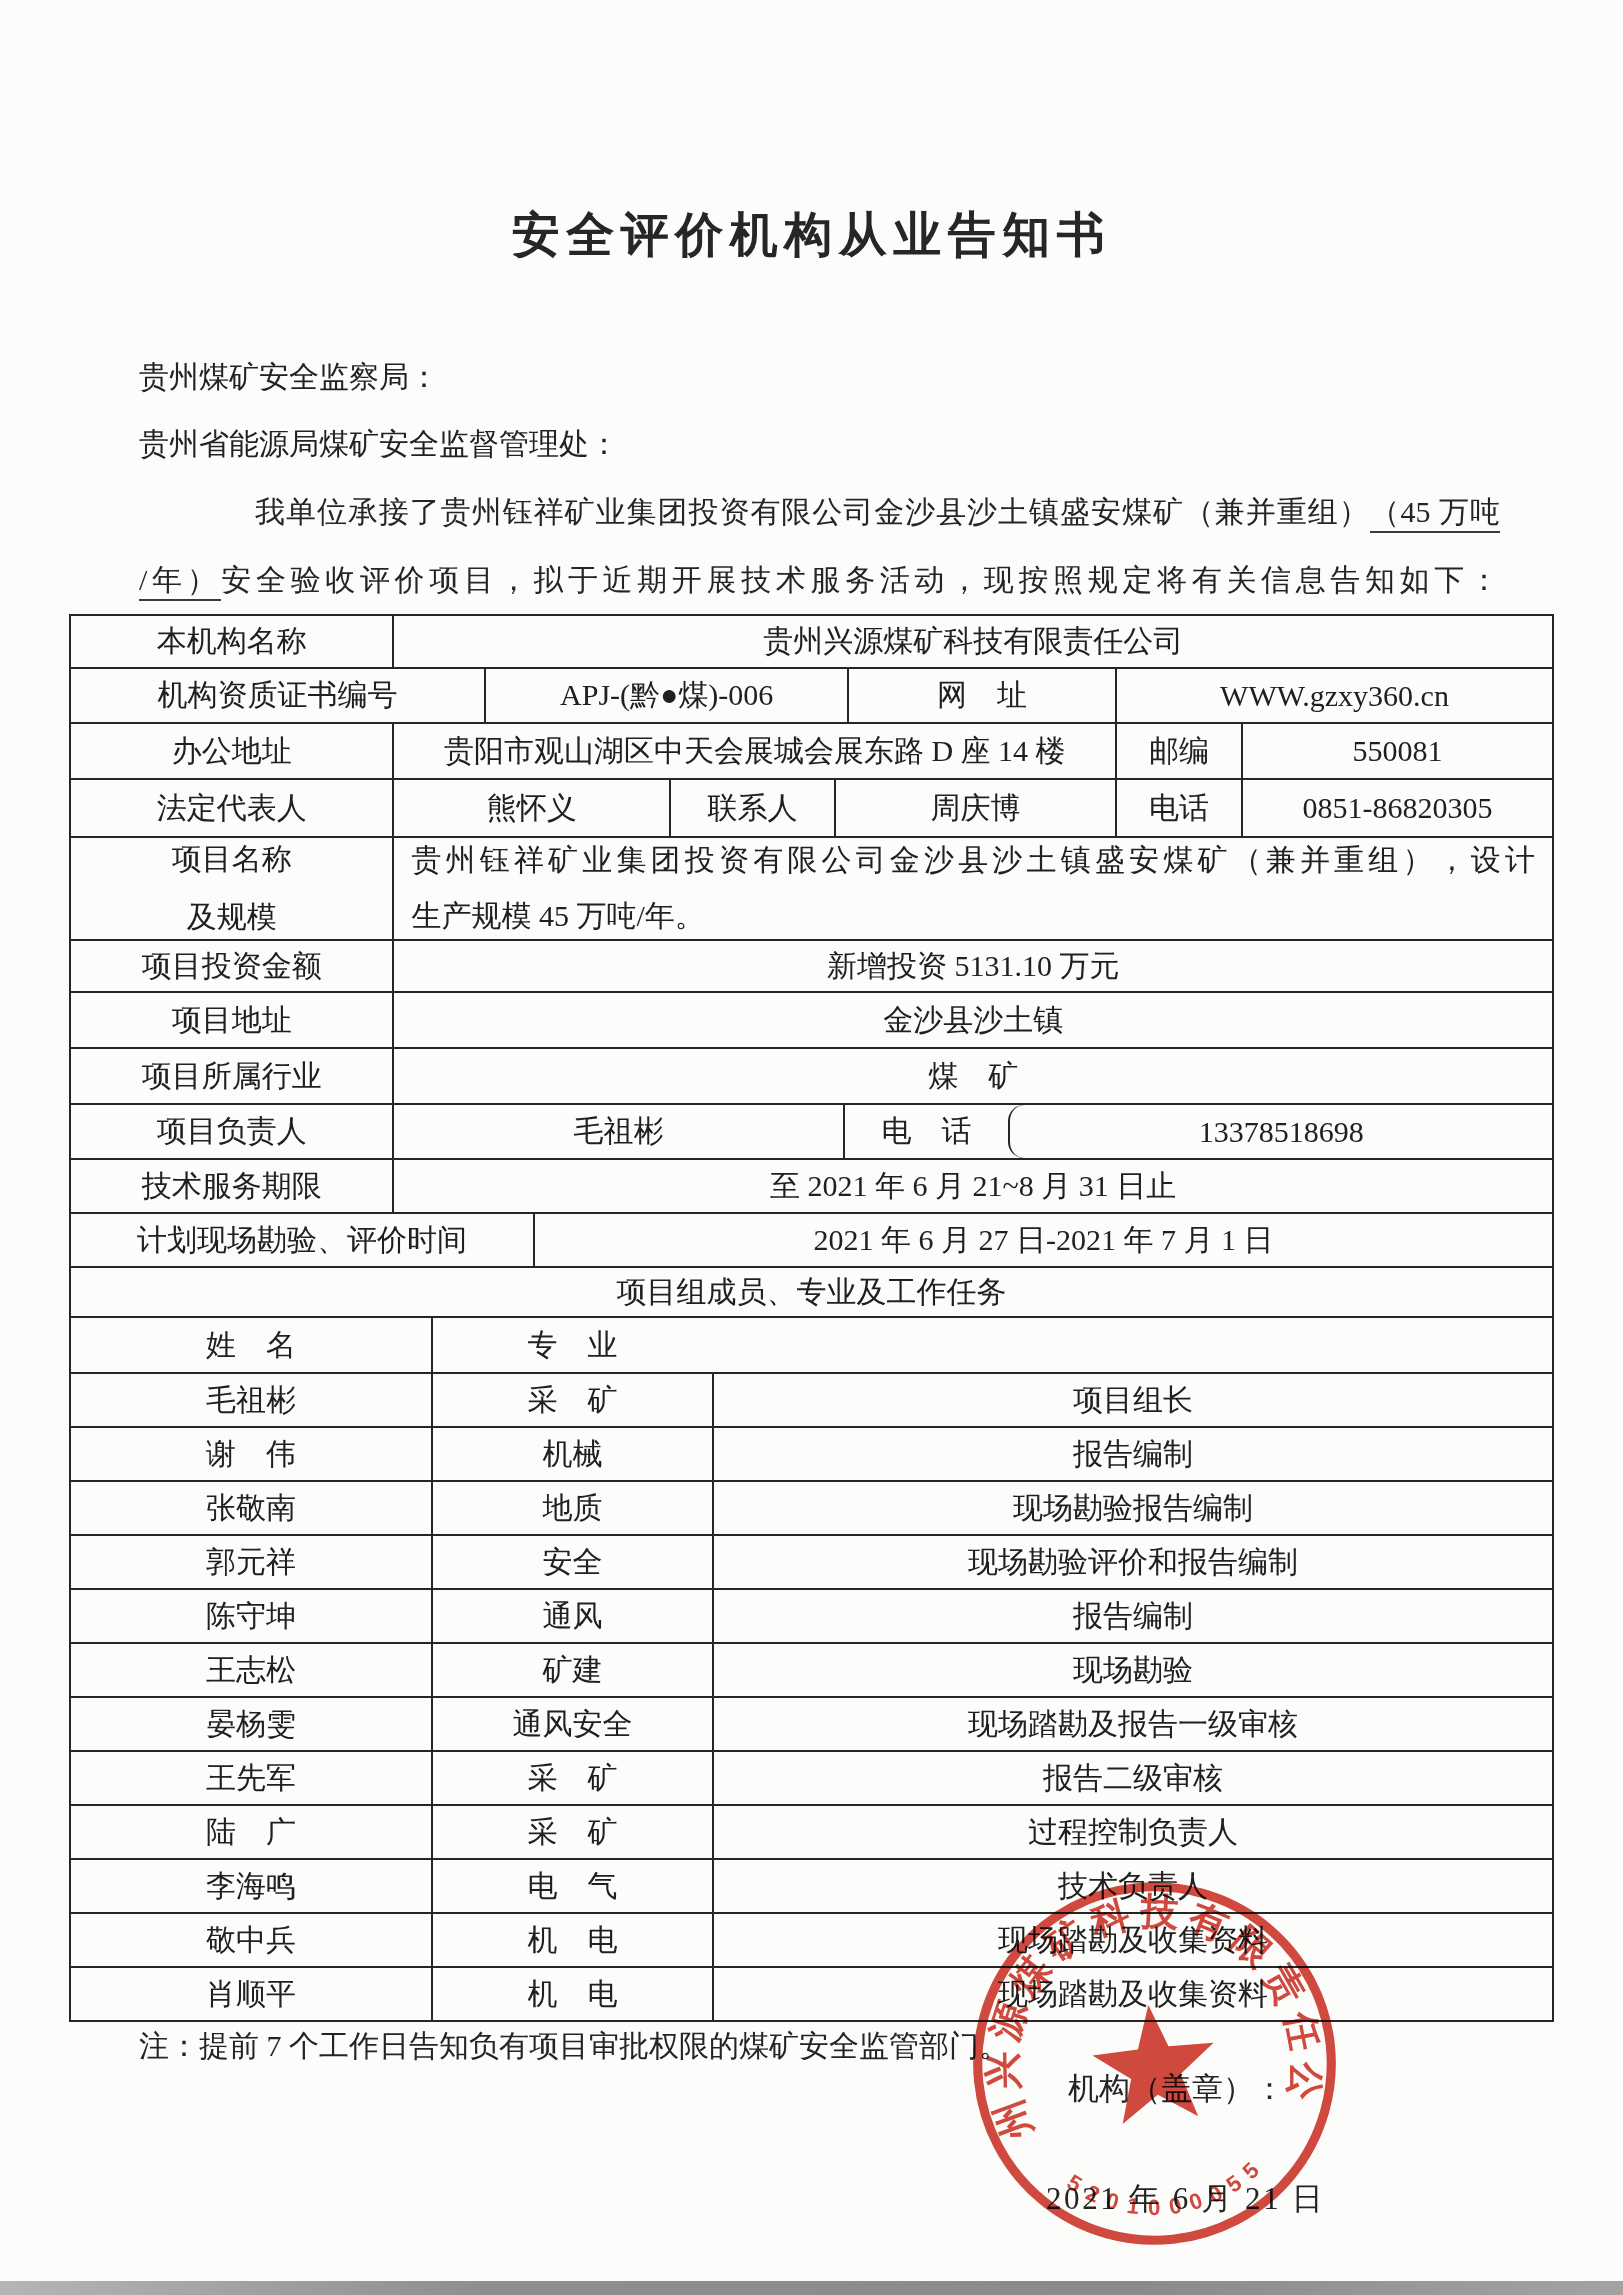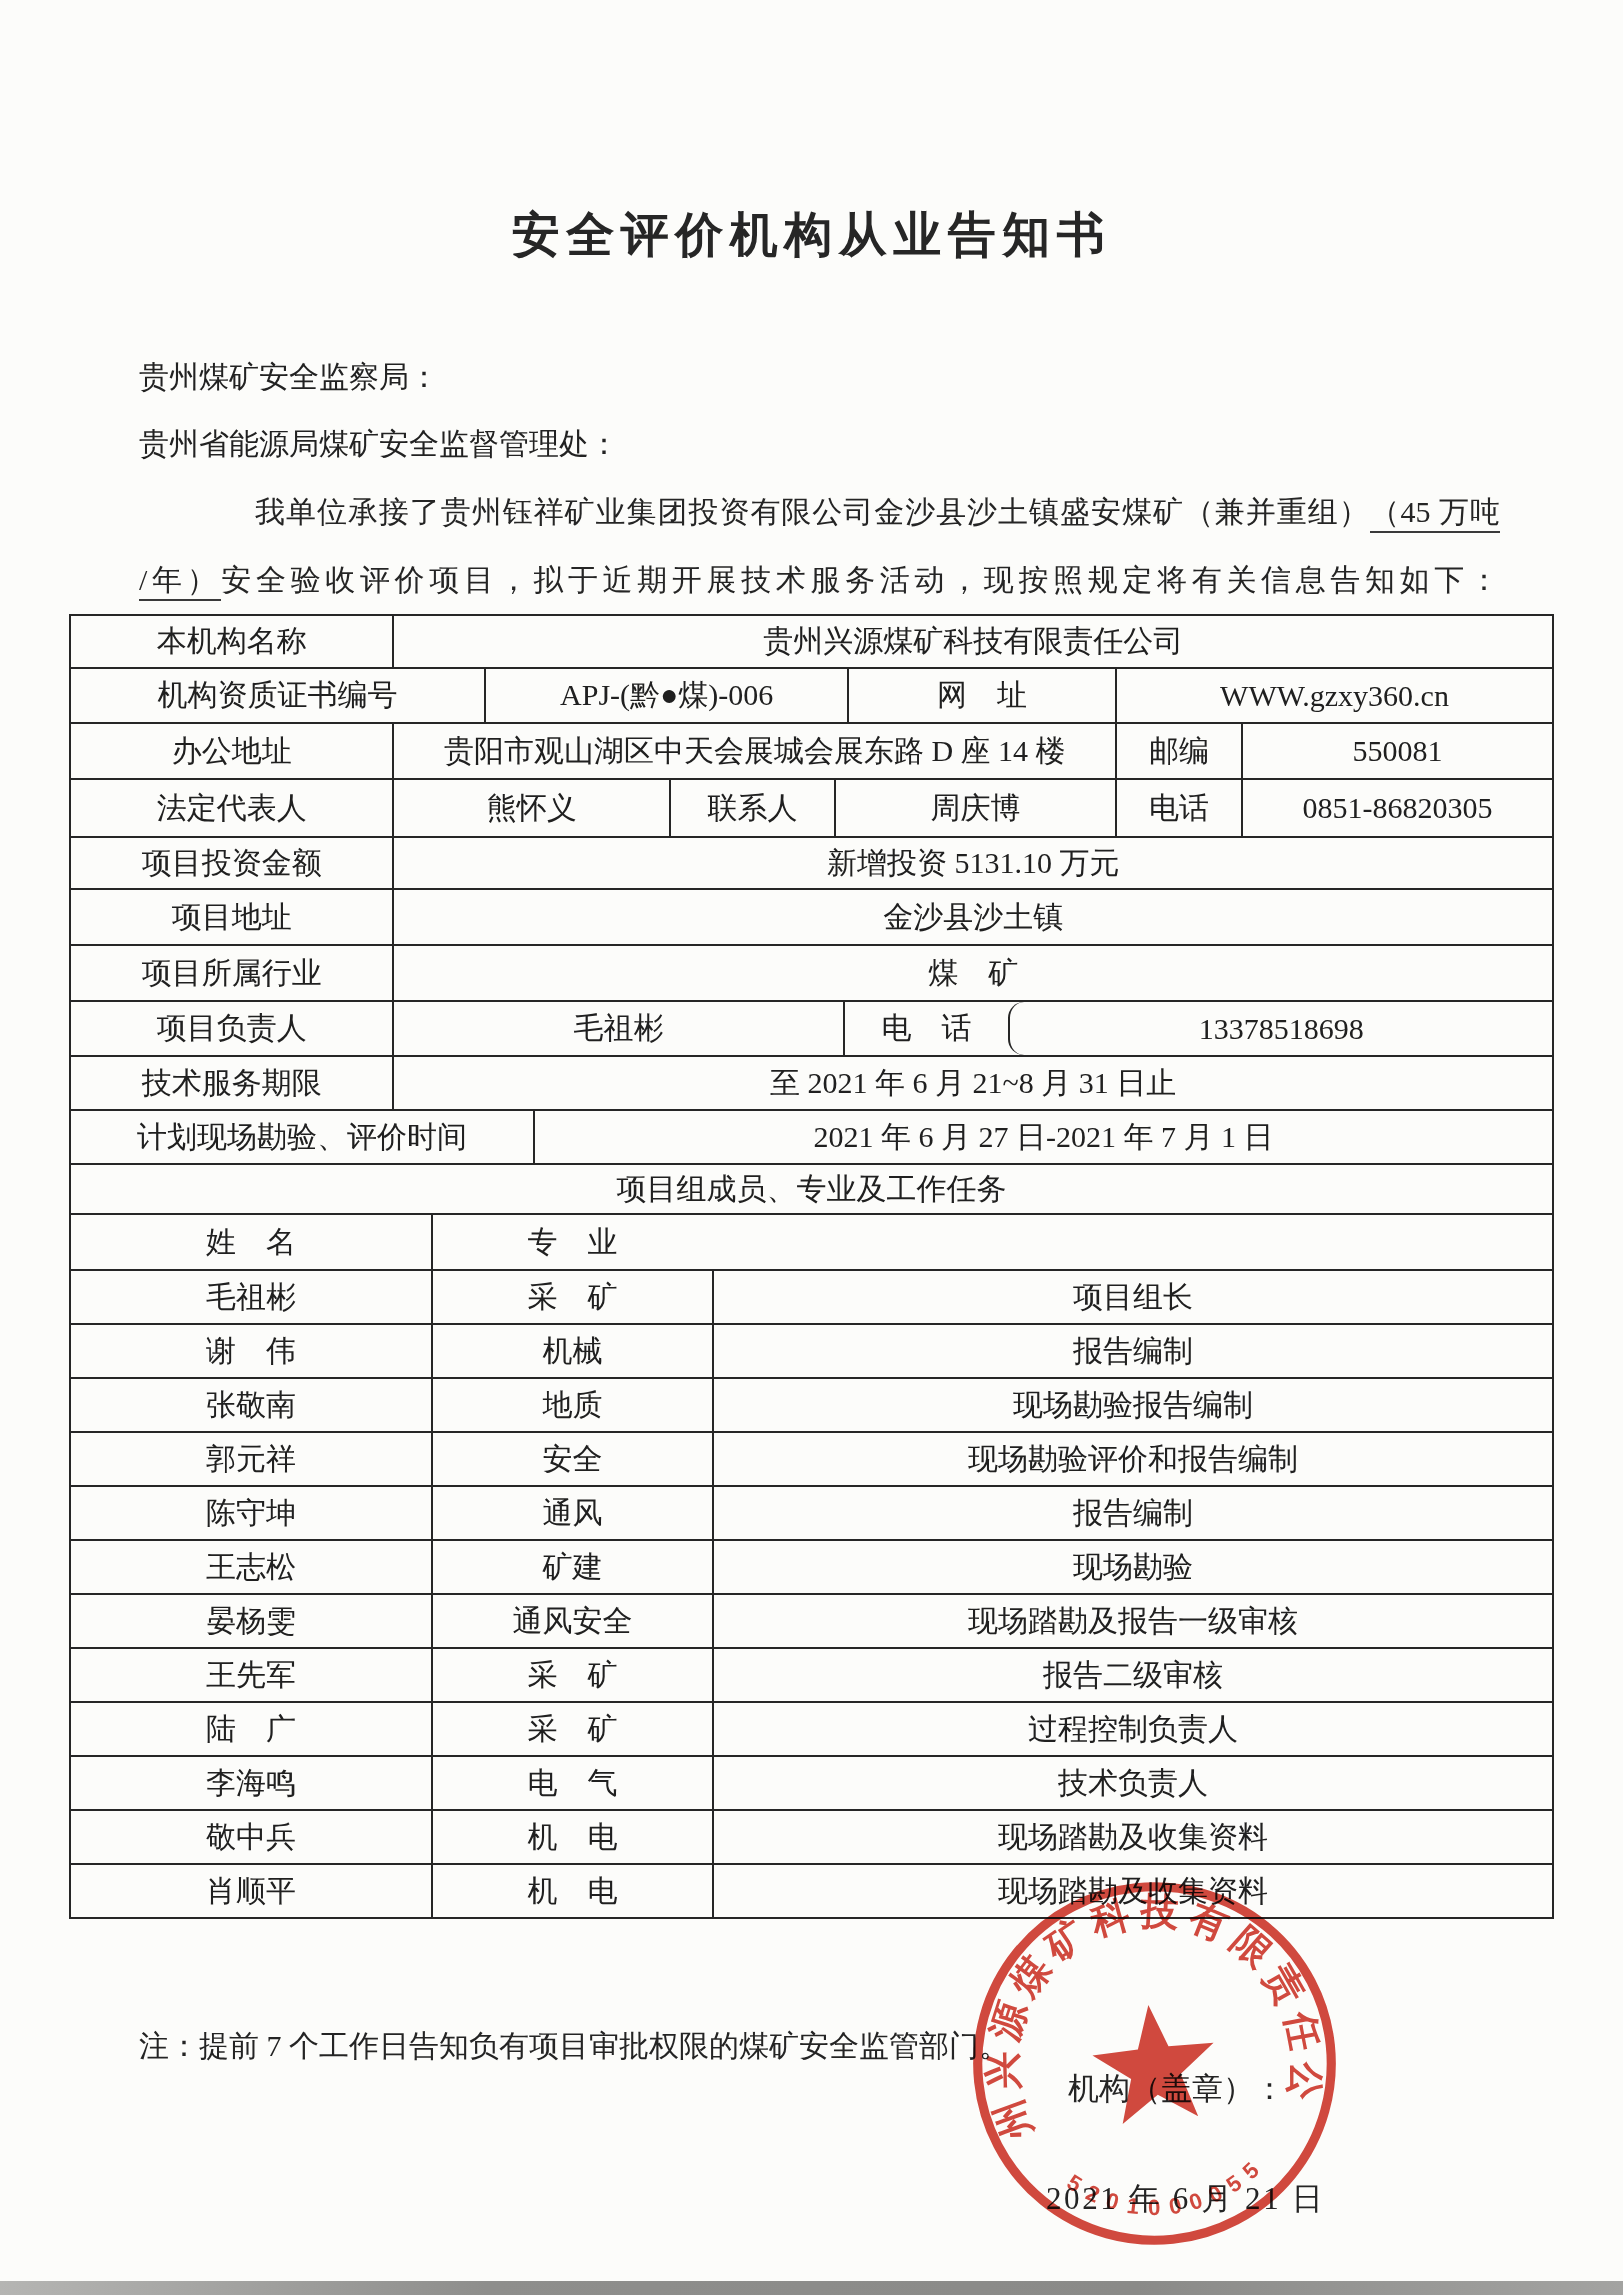--- a/index.html
+++ b/index.html
@@ -79,20 +79,30 @@
 
   <div class="row" style="height:58px;">
     <div class="cell c1" style="width:21.7%;">法定代表人</div>
     <div class="cell" style="width:18.7%;">熊怀义</div>
     <div class="cell" style="width:11.1%;">联系人</div>
     <div class="cell" style="width:19%;">周庆博</div>
     <div class="cell" style="width:8.5%;">电话</div>
     <div class="cell" style="width:21%;">0851-86820305</div>
   </div>
 
+  <div class="row" style="height:103px;">
+    <div class="cell c1 stack" style="width:21.7%;">
+      <span>项目名称</span>
+      <span>及规模</span>
+    </div>
+    <div class="cell left" style="width:78.3%;">
+      <div class="jline">贵州钰祥矿业集团投资有限公司金沙县沙土镇盛安煤矿（兼并重组），设计</div>
+      <div style="margin-top:14.4px;">生产规模 45 万吨/年。</div>
+    </div>
+  </div>
 
   <div class="row" style="height:52px;">
     <div class="cell c1" style="width:21.7%;">项目投资金额</div>
     <div class="cell" style="width:78.3%;">新增投资 5131.10 万元</div>
   </div>
 
   <div class="row" style="height:56px;">
     <div class="cell c1" style="width:21.7%;">项目地址</div>
     <div class="cell" style="width:78.3%;">金沙县沙土镇</div>
   </div>

